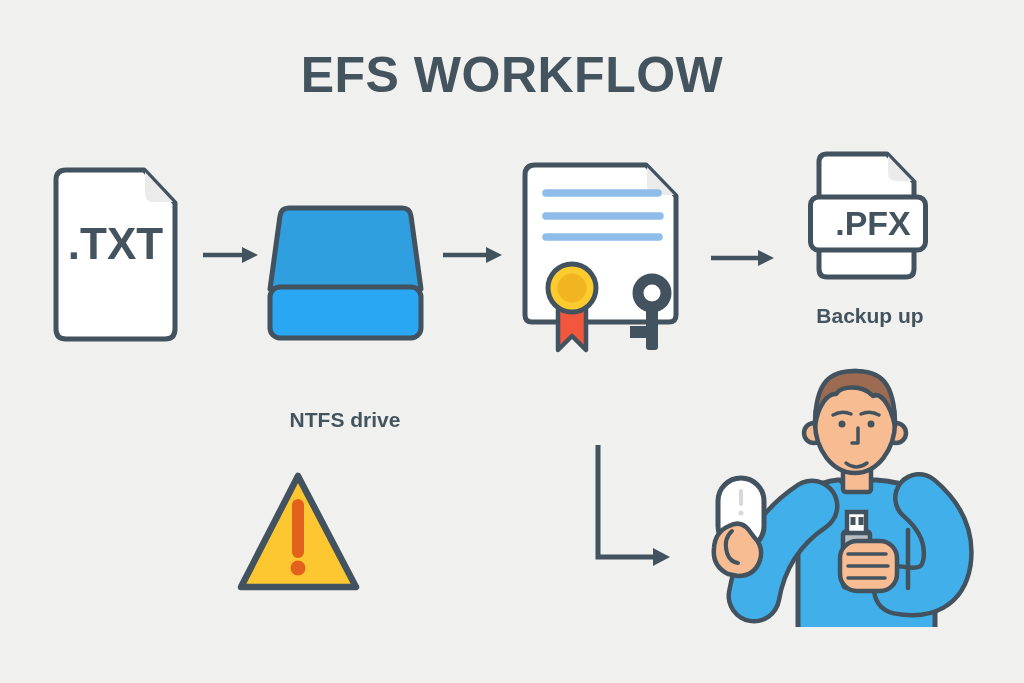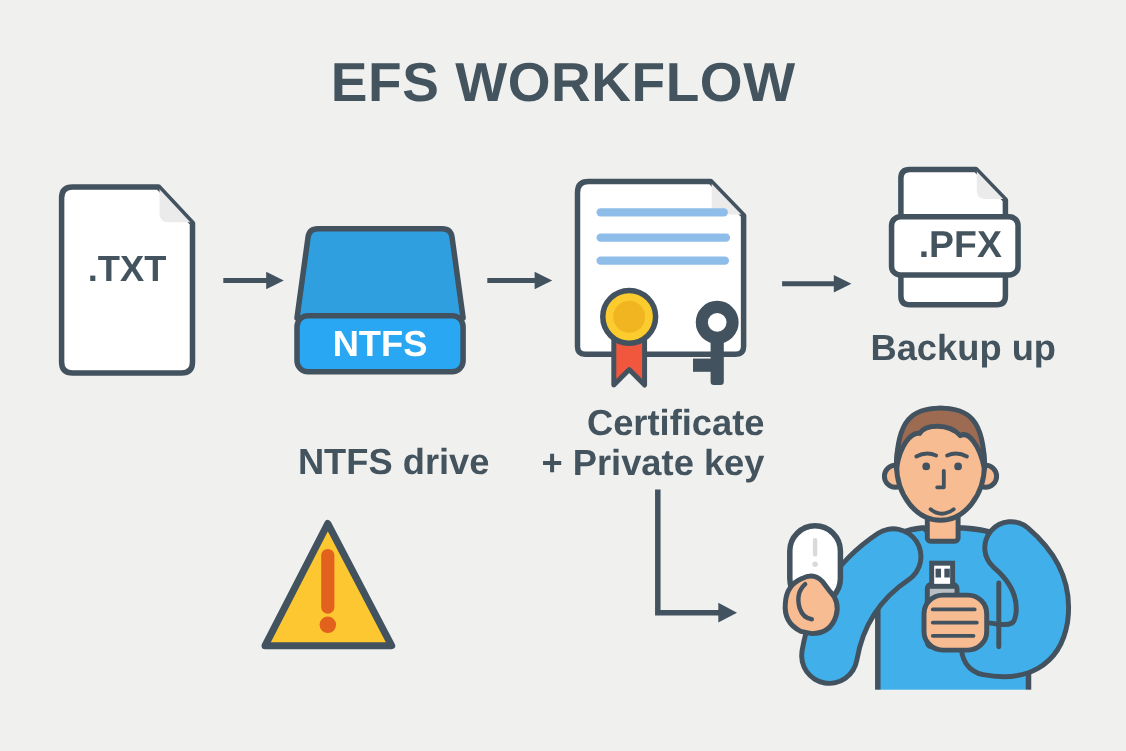--- a/index.html
+++ b/index.html
@@ -14,26 +14,26 @@
   .title {
     top:46px; left:0; width:1024px; text-align:center;
     font-size:50px; font-weight:800; letter-spacing:0.5px;
     color:#44545f;
   }
   .icon-box svg { display:block; width:100%; height:100%; overflow:visible; }
   .file-label {
     display:flex; align-items:center; justify-content:center;
     font-weight:800; color:#44545f;
   }
-  .txt-label  { left:48px;  top:168px; width:135px; height:152px; font-size:33px; }
+  .txt-label  { left:48px;  top:168px; width:135px; height:152px; font-size:44px; }
   .ntfs-label { left:268px; top:287px; width:155px; height:51px; font-size:33px; color:#ffffff; }
   .pfx-label  { left:808px; top:197px; width:130px; height:53px; font-size:34px; }
   .caption {
-    font-size:33px; font-weight:700; color:#44545f;
-    text-align:right; line-height:37px; white-space:pre-line;
+    font-size:21px; font-weight:700; color:#44545f;
+    text-align:center; line-height:37px; white-space:pre-line;
   }
   .cap-drive  { left:245px; top:365px; width:200px;margin-top:36px; }
   .cap-cert   { left:475px; top:365px; width:220px; }
   .cap-backup { left:780px; top:297px; width:180px; }
   .risk-text {
     left:368px; top:471px; width:220px; text-align:left;
     font-size:33px; font-weight:700; line-height:36px; white-space:pre-line;
     color:#44545f;
   }
 </style>
@@ -58,21 +58,20 @@
       <polygon points="42,3 58,11 42,19" fill="#42525f"></polygon>
     </svg>
   </div>
 
   <div class="abs icon-box" style="left:268px; top:205px; width:155px; height:140px;">
     <svg viewBox="0 0 155 140">
       <path d="M 21,3 H 134 Q 142,3 143,11 L 153,84 H 2 L 12,11 Q 13,3 21,3 Z" fill="#2f9fe0" stroke="#42525f" stroke-width="5" stroke-linejoin="round"></path>
       <rect x="2" y="82" width="151" height="51" rx="10" fill="#2aa7f3" stroke="#42525f" stroke-width="5"></rect>
     </svg>
   </div>
-  <div class="abs file-label ntfs-label">NTFS</div>
   <div class="abs caption cap-drive">NTFS drive</div>
 
   <div class="abs icon-box" style="left:440px; top:244px; width:64px; height:22px;">
     <svg viewBox="0 0 64 22">
       <line x1="3" y1="11" x2="47" y2="11" stroke="#42525f" stroke-width="4.5"></line>
       <polygon points="46,3 62,11 46,19" fill="#42525f"></polygon>
     </svg>
   </div>
 
   <div class="abs icon-box" style="left:518px; top:158px; width:165px; height:205px;">
@@ -89,22 +88,20 @@
         <circle cx="54" cy="130" r="24" fill="#fccc2e" stroke="#42525f" stroke-width="5"></circle>
         <circle cx="54" cy="130" r="14.5" fill="#f0b520"></circle>
       </g>
       <g>
         <rect x="128" y="148" width="12" height="44" rx="3" fill="#42525f"></rect>
         <rect x="112" y="168" width="17" height="12" fill="#42525f"></rect>
         <circle cx="134" cy="135" r="14" fill="none" stroke="#42525f" stroke-width="11"></circle>
       </g>
     </svg>
   </div>
-  <div class="abs caption cap-cert">Certificate
-+ Private key</div>
 
   <div class="abs icon-box" style="left:708px; top:247px; width:68px; height:22px;">
     <svg viewBox="0 0 68 22">
       <line x1="3" y1="11" x2="51" y2="11" stroke="#42525f" stroke-width="4.5"></line>
       <polygon points="50,3 66,11 50,19" fill="#42525f"></polygon>
     </svg>
   </div>
 
   <div class="abs icon-box" style="left:808px; top:150px; width:120px; height:131px;">
     <svg viewBox="0 0 120 131">

